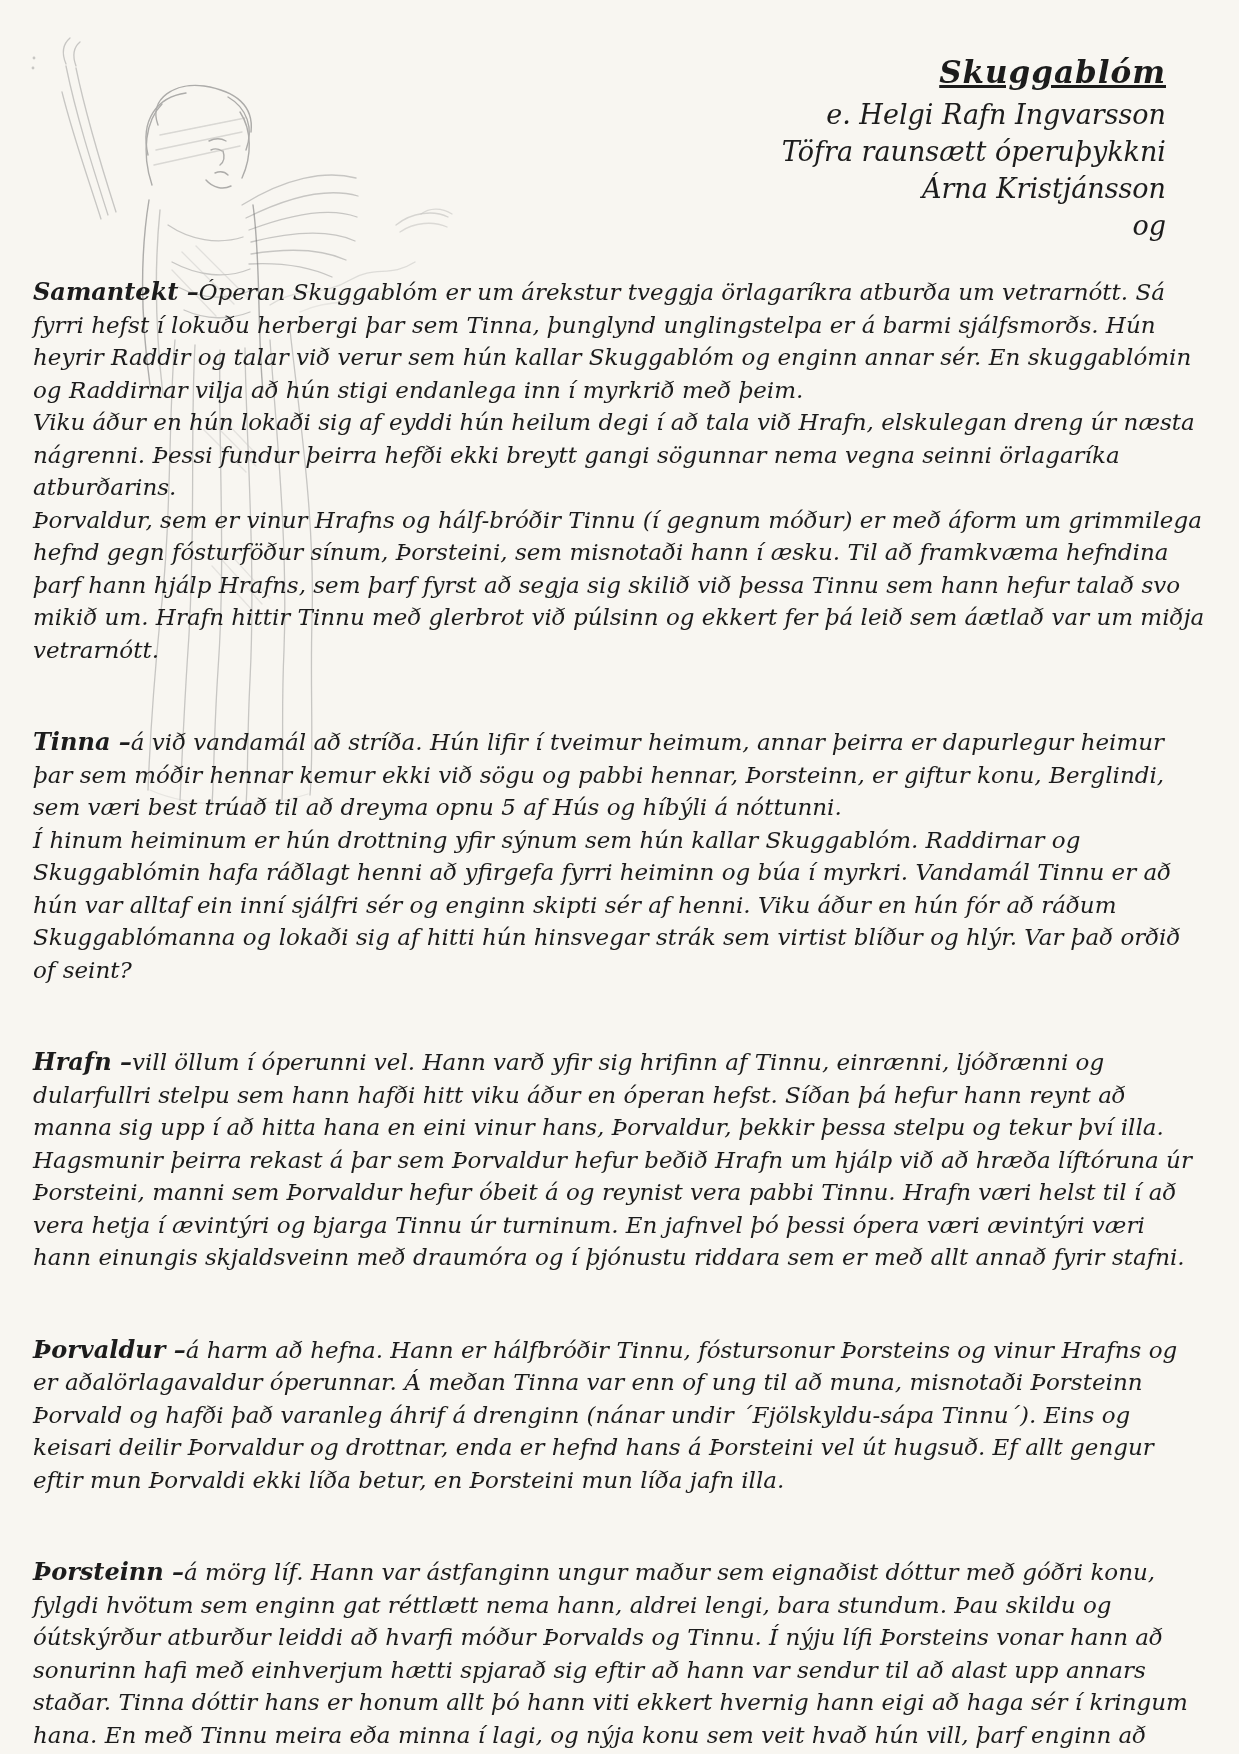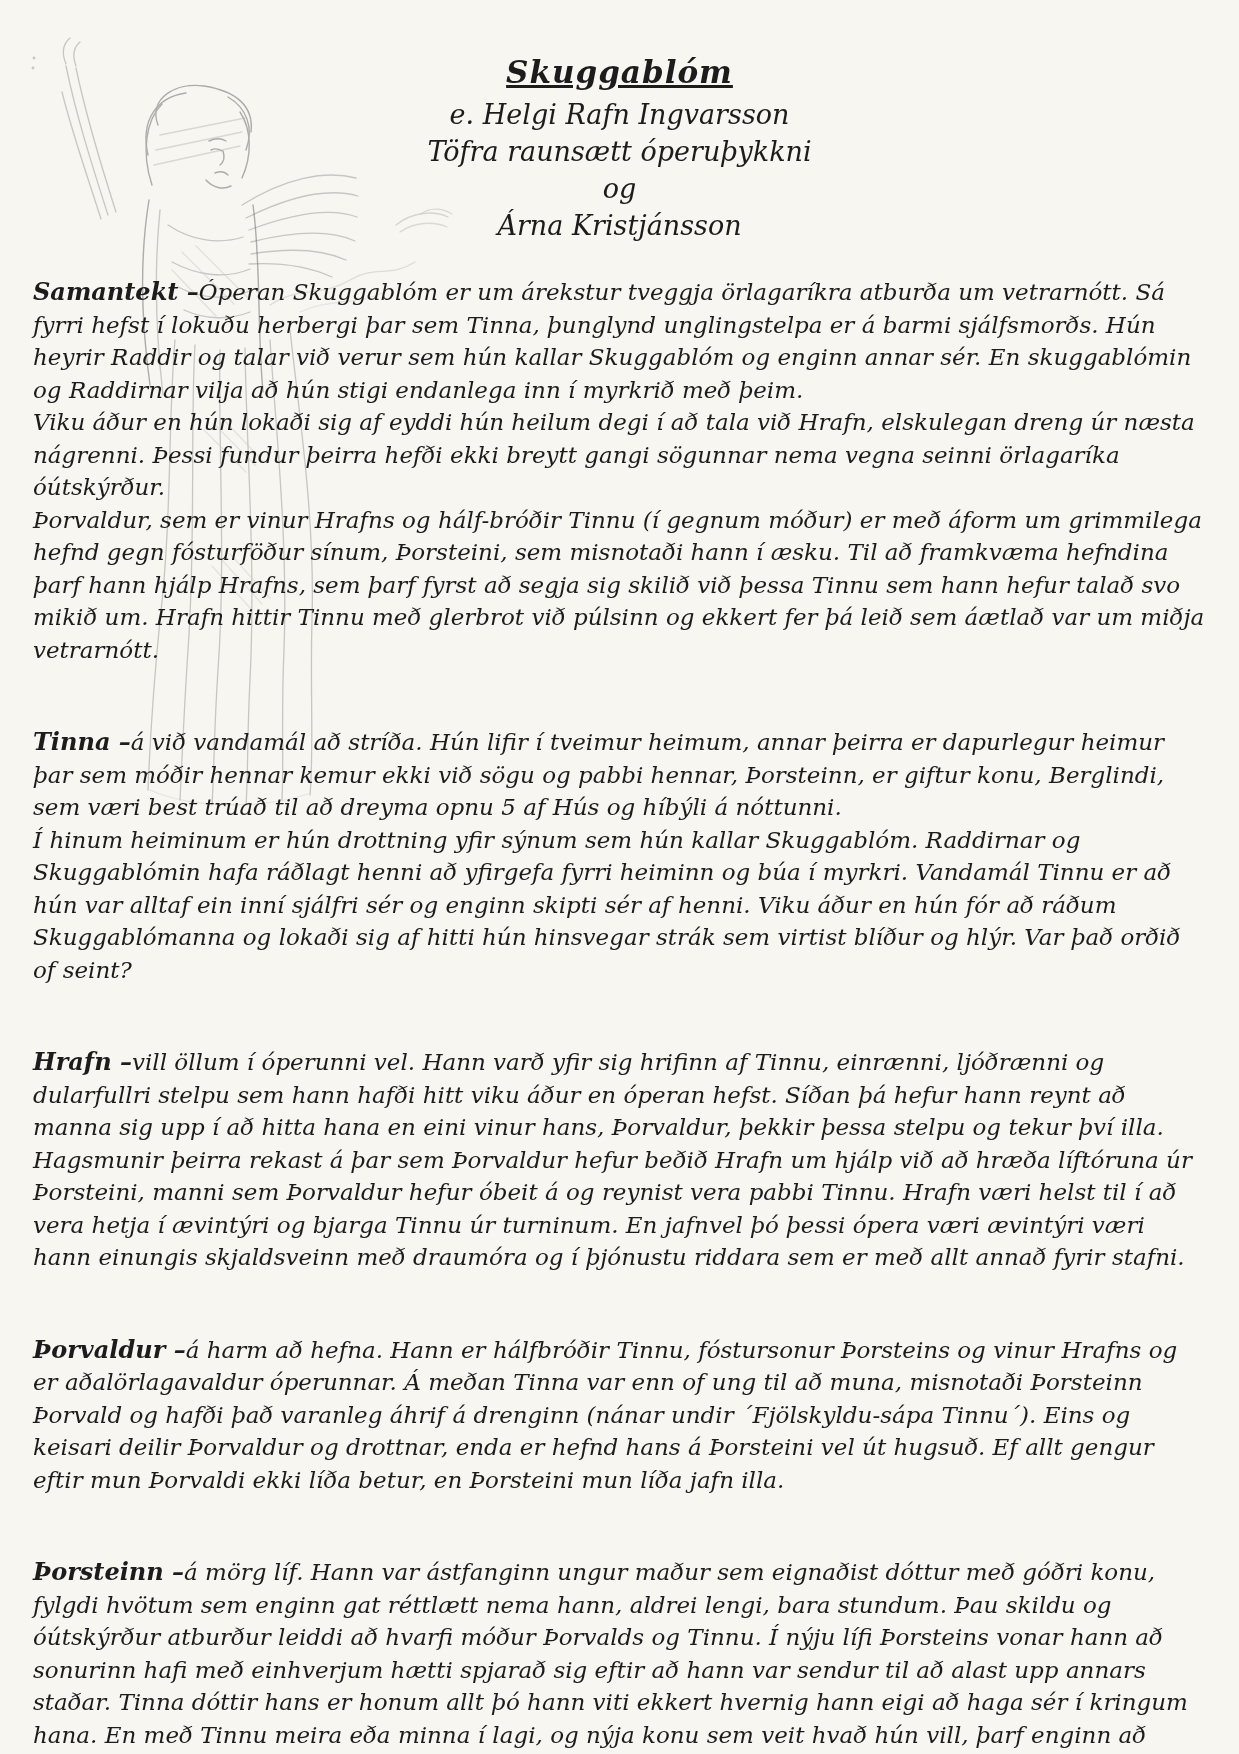--- a/index.html
+++ b/index.html
@@ -18,21 +18,21 @@
     position: absolute;
     top: 0; left: 0;
     z-index: 0;
     pointer-events: none;
   }
   .content {
     position: relative;
     z-index: 1;
     padding: 52px 33px 0 33px;
   }
-  .title-block { text-align: center; margin: 0 40px; }
+  .title-block { text-align: right; margin: 0 40px; }
   .doc-title {
     font-style: italic;
     font-weight: bold;
     font-size: 31px;
     line-height: 40px;
     margin: 0 0 4px 0;
     text-decoration: underline;
     letter-spacing: 1px;
     display: inline-block;
   }
@@ -127,29 +127,29 @@
   </svg>
 
   <div class="content">
 
     <header class="title-block">
       <div>
         <span class="doc-title">Skuggablóm</span>
       </div>
       <div class="subtitle-line">e. Helgi Rafn Ingvarsson</div>
       <div class="subtitle-line">Töfra raunsætt óperuþykkni</div>
+      <div class="subtitle-line">Árna Kristjánsson</div>
       <div class="subtitle-line">og</div>
-      <div class="subtitle-line">Árna Kristjánsson</div>
     </header>
 
     <section class="sec sec-first">
       <p>
         <span class="sec-label">Samantekt –</span><span>Óperan Skuggablóm er um árekstur tveggja örlagaríkra atburða um vetrarnótt. Sá fyrri hefst í lokuðu herbergi þar sem Tinna, þunglynd unglingstelpa er á barmi sjálfsmorðs. Hún heyrir Raddir og talar við verur sem hún kallar Skuggablóm og enginn annar sér. En skuggablómin og Raddirnar vilja að hún stigi endanlega inn í myrkrið með þeim.</span>
       </p>
-      <p>Viku áður en hún lokaði sig af eyddi hún heilum degi í að tala við Hrafn, elskulegan dreng úr næsta nágrenni. Þessi fundur þeirra hefði ekki breytt gangi sögunnar nema vegna seinni örlagaríka óútskýrður.</p>
+      <p>Viku áður en hún lokaði sig af eyddi hún heilum degi í að tala við Hrafn, elskulegan dreng úr næsta nágrenni. Þessi fundur þeirra hefði ekki breytt gangi sögunnar nema vegna seinni örlagaríka atburðarins.</p>
       <p>Þorvaldur, sem er vinur Hrafns og hálf-bróðir Tinnu (í gegnum móður) er með áform um grimmilega hefnd gegn fósturföður sínum, Þorsteini, sem misnotaði hann í æsku. Til að framkvæma hefndina þarf hann hjálp Hrafns, sem þarf fyrst að segja sig skilið við þessa Tinnu sem hann hefur talað svo mikið um. Hrafn hittir Tinnu með glerbrot við púlsinn og ekkert fer þá leið sem áætlað var um miðja vetrarnótt.</p>
     </section>
 
     <section class="sec">
       <p>
         <span class="sec-label">Tinna –</span><span>á við vandamál að stríða. Hún lifir í tveimur heimum, annar þeirra er dapurlegur heimur þar sem móðir hennar kemur ekki við sögu og pabbi hennar, Þorsteinn, er giftur konu, Berglindi, sem væri best trúað til að dreyma opnu 5 af Hús og híbýli á nóttunni.</span>
       </p>
       <p>Í hinum heiminum er hún drottning yfir sýnum sem hún kallar Skuggablóm. Raddirnar og Skuggablómin hafa ráðlagt henni að yfirgefa fyrri heiminn og búa í myrkri. Vandamál Tinnu er að hún var alltaf ein inní sjálfri sér og enginn skipti sér af henni. Viku áður en hún fór að ráðum Skuggablómanna og lokaði sig af hitti hún hinsvegar strák sem virtist blíður og hlýr. Var það orðið of seint?</p>
     </section>
 

